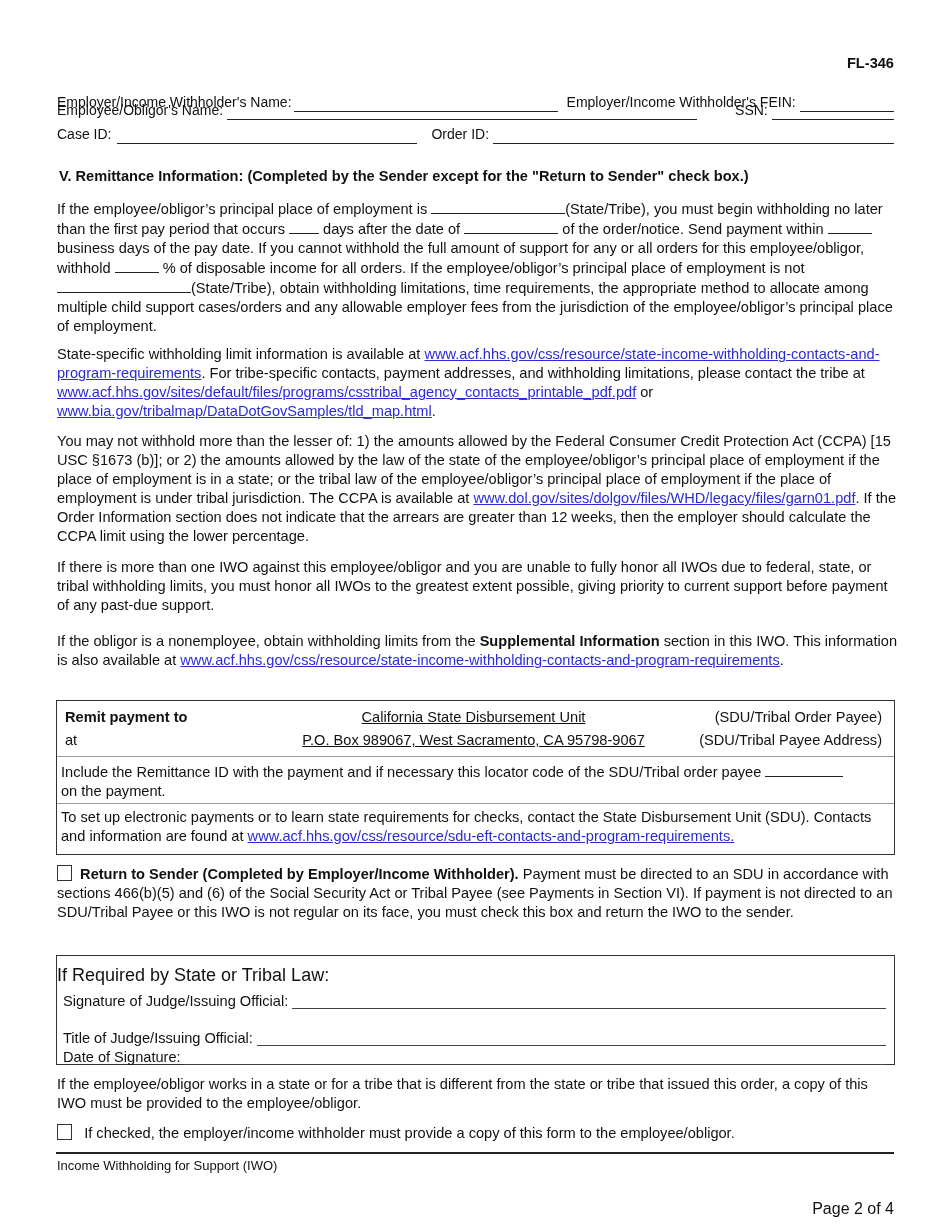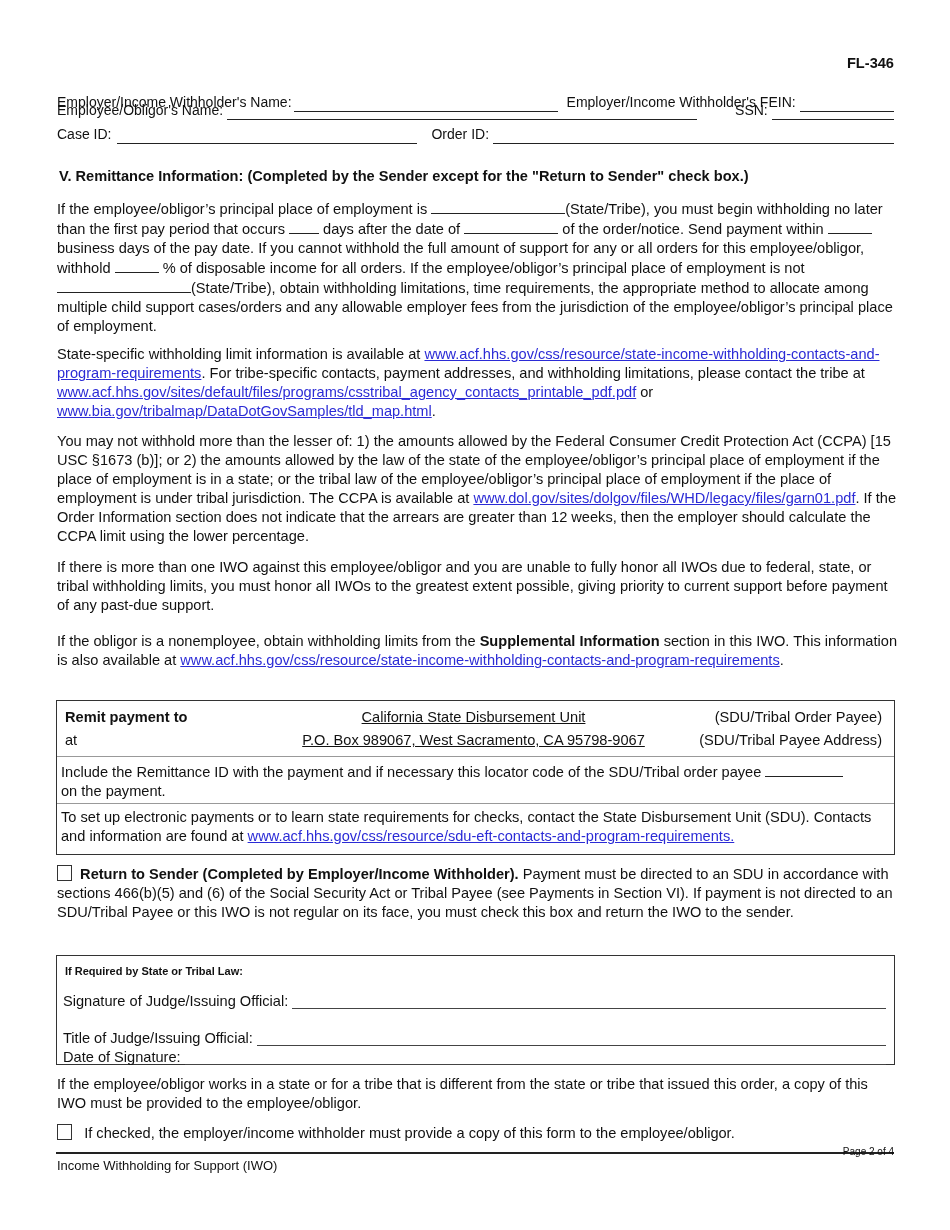--- a/index.html
+++ b/index.html
@@ -22,21 +22,21 @@
   .remit-row .c1 { position: absolute; left: 0; }
   .remit-row .c2 { position: absolute; left: 0; right: 0; text-align: center; text-decoration: underline; }
   .remit-row .c3 { position: absolute; right: 0; }
   .hdiv { position: absolute; left: 0; right: 0; border-top: 1px solid #999; }
   .inbox-para { position: absolute; left: 4px; right: 4px; line-height: 19px; font-size: 14.6px; }
   .checkbox { display: inline-block; width: 13px; height: 14px; border: 1px solid #333; background: #fff; vertical-align: -2px; }
   .sig-row { position: absolute; left: 6px; right: 8px; height: 18px; display: flex; align-items: flex-end; font-size: 14.6px; margin-top: 8px; }
   .sig-row .blank { flex: 1; margin-left: 4px; height: 14px; border-bottom: 1px solid #444; }
   .footer-rule { position: absolute; left: 56px; right: 56px; top: 1152px; border-top: 2px solid #222; }
   .footer-left { left: 57px; top: 1158px; font-size: 13px; }
-  .footer-right { right: 56px; top: 1146px; font-size: 10px; }
+  .footer-right { right: 56px; top: 1200px; font-size: 16px; }
 </style>
 </head>
 <body>
 
 <div class="abs form-id">FL-346</div>
 
 <div class="field-row" style="top:92px;align-items:flex-end;">
   <span class="field-label">Employer/Income Withholder's Name:</span>
   <span class="blank" style="width:264px;margin-left:2px;"></span>
   <span class="field-label" style="margin-left:9px;">Employer/Income Withholder's FEIN:</span>
@@ -95,21 +95,21 @@
   <div class="inbox-para" style="top:107px;">
     <span>To set up electronic payments or to learn state requirements for checks, contact the State Disbursement Unit (SDU). Contacts and information are found at </span><a class="link">www.acf.hhs.gov/css/resource/sdu-eft-contacts-and-program-requirements.</a>
   </div>
 </div>
 
 <div class="para" style="top:865px;">
   <span class="checkbox"></span>&nbsp;&nbsp;<b>Return to Sender (Completed by Employer/Income Withholder).</b><span> Payment must be directed to an SDU in accordance with sections 466(b)(5) and (6) of the Social Security Act or Tribal Payee (see Payments in Section VI). If payment is not directed to an SDU/Tribal Payee or this IWO is not regular on its face, you must check this box and return the IWO to the sender.</span>
 </div>
 
 <div class="box" style="top:955px;height:108px;">
-  <div class="abs" style="left:8px;top:9px;font-weight:bold;font-size:11px;">If Required by State or Tribal Law:</div>
+  <div class="abs" style="left:0;top:9px;font-weight:normal;font-size:18px;">If Required by State or Tribal Law:</div>
   <div class="sig-row" style="top:27px;">
     <span>Signature of Judge/Issuing Official:</span>
     <span class="blank"></span>
   </div>
   <div class="sig-row" style="top:64px;">
     <span>Title of Judge/Issuing Official:</span>
     <span class="blank"></span>
   </div>
   <div class="sig-row" style="top:83px;">
     <span>Date of Signature:</span>

